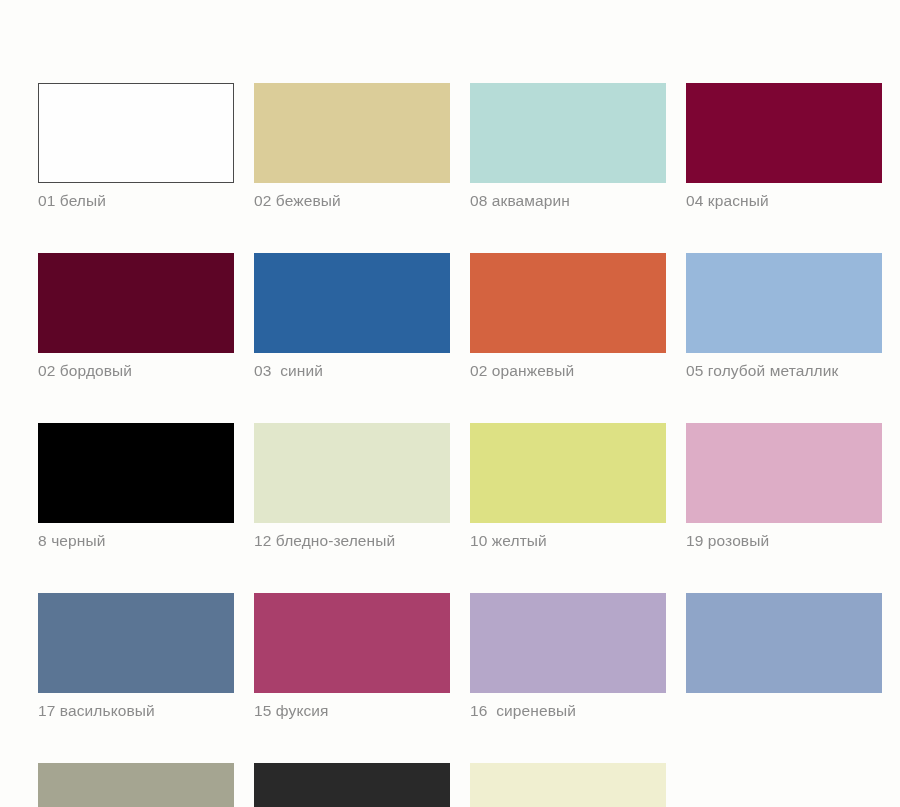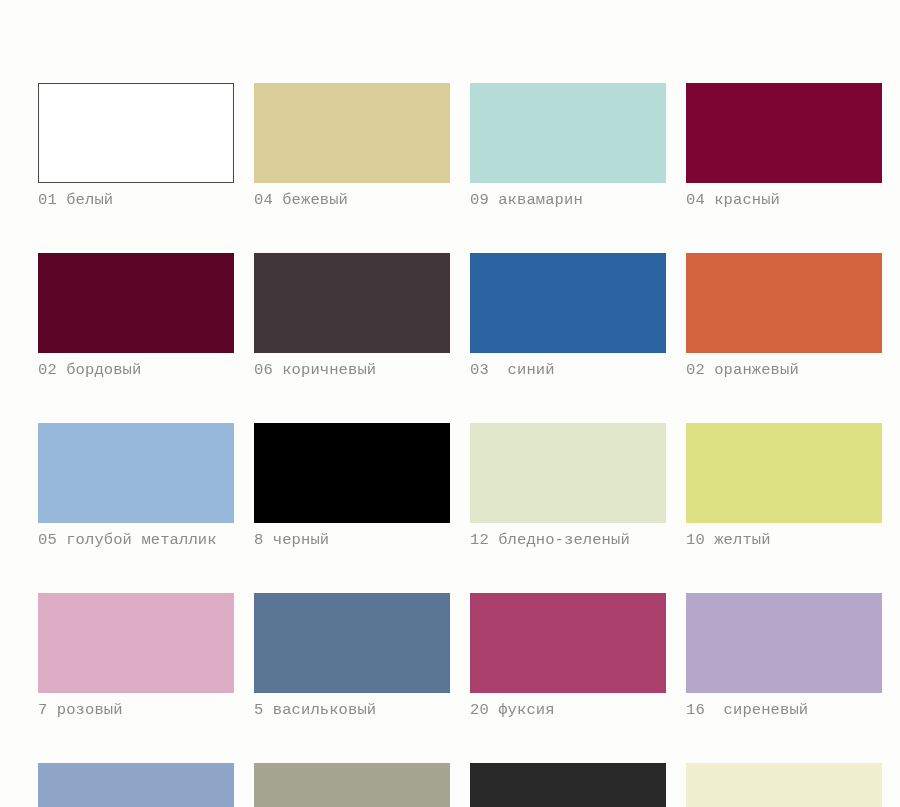--- a/index.html
+++ b/index.html
@@ -52,53 +52,49 @@
   .swatch-chip.bordered {
     border: 1px solid #4a4a4a;
   }
 
   .swatch-label {
     display: block;
     margin-top: 9px;
     font-size: 15.5px;
     line-height: 1.1;
     color: #8b8b8b;
-    font-family: Liberation Mono, monospace;
+    font-family: Liberation Sans, sans-serif;
     letter-spacing: 0.1px;
     white-space: pre;
   }
 </style>
 </head>
 <body>
 
 <div id="palette-sheet">
   <div id="swatch-grid">
       <div class="swatch-cell">
         <div class="swatch-chip bordered" style="background: rgb(254, 254, 254);"></div>
         <span class="swatch-label">01 белый</span>
       </div>
       <div class="swatch-cell">
         <div class="swatch-chip" style="background: rgb(219, 205, 153);"></div>
-        <span class="swatch-label">04 бежевый</span>
+        <span class="swatch-label">02 бежевый</span>
       </div>
       <div class="swatch-cell">
         <div class="swatch-chip" style="background: rgb(182, 220, 215);"></div>
-        <span class="swatch-label">09 аквамарин</span>
+        <span class="swatch-label">08 аквамарин</span>
       </div>
       <div class="swatch-cell">
         <div class="swatch-chip" style="background: rgb(125, 5, 51);"></div>
         <span class="swatch-label">04 красный</span>
       </div>
       <div class="swatch-cell">
         <div class="swatch-chip" style="background: rgb(93, 5, 38);"></div>
         <span class="swatch-label">02 бордовый</span>
-      </div>
-      <div class="swatch-cell">
-        <div class="swatch-chip" style="background: rgb(65, 54, 57);"></div>
-        <span class="swatch-label">06 коричневый</span>
       </div>
       <div class="swatch-cell">
         <div class="swatch-chip" style="background: rgb(42, 99, 159);"></div>
         <span class="swatch-label">03  синий</span>
       </div>
       <div class="swatch-cell">
         <div class="swatch-chip" style="background: rgb(212, 99, 64);"></div>
         <span class="swatch-label">02 оранжевый</span>
       </div>
       <div class="swatch-cell">
@@ -112,29 +108,29 @@
       <div class="swatch-cell">
         <div class="swatch-chip" style="background: rgb(225, 231, 203);"></div>
         <span class="swatch-label">12 бледно-зеленый</span>
       </div>
       <div class="swatch-cell">
         <div class="swatch-chip" style="background: rgb(221, 225, 132);"></div>
         <span class="swatch-label">10 желтый</span>
       </div>
       <div class="swatch-cell">
         <div class="swatch-chip" style="background: rgb(221, 173, 198);"></div>
-        <span class="swatch-label">7 розовый</span>
+        <span class="swatch-label">19 розовый</span>
       </div>
       <div class="swatch-cell">
         <div class="swatch-chip" style="background: rgb(91, 117, 148);"></div>
-        <span class="swatch-label">5 васильковый</span>
+        <span class="swatch-label">17 васильковый</span>
       </div>
       <div class="swatch-cell">
         <div class="swatch-chip" style="background: rgb(169, 63, 107);"></div>
-        <span class="swatch-label">20 фуксия</span>
+        <span class="swatch-label">15 фуксия</span>
       </div>
       <div class="swatch-cell">
         <div class="swatch-chip" style="background: rgb(181, 167, 201);"></div>
         <span class="swatch-label">16  сиреневый</span>
       </div>
       <div class="swatch-cell">
         <div class="swatch-chip" style="background: rgb(143, 165, 200);"></div>
       </div>
       <div class="swatch-cell">
         <div class="swatch-chip" style="background: rgb(165, 165, 145);"></div>

